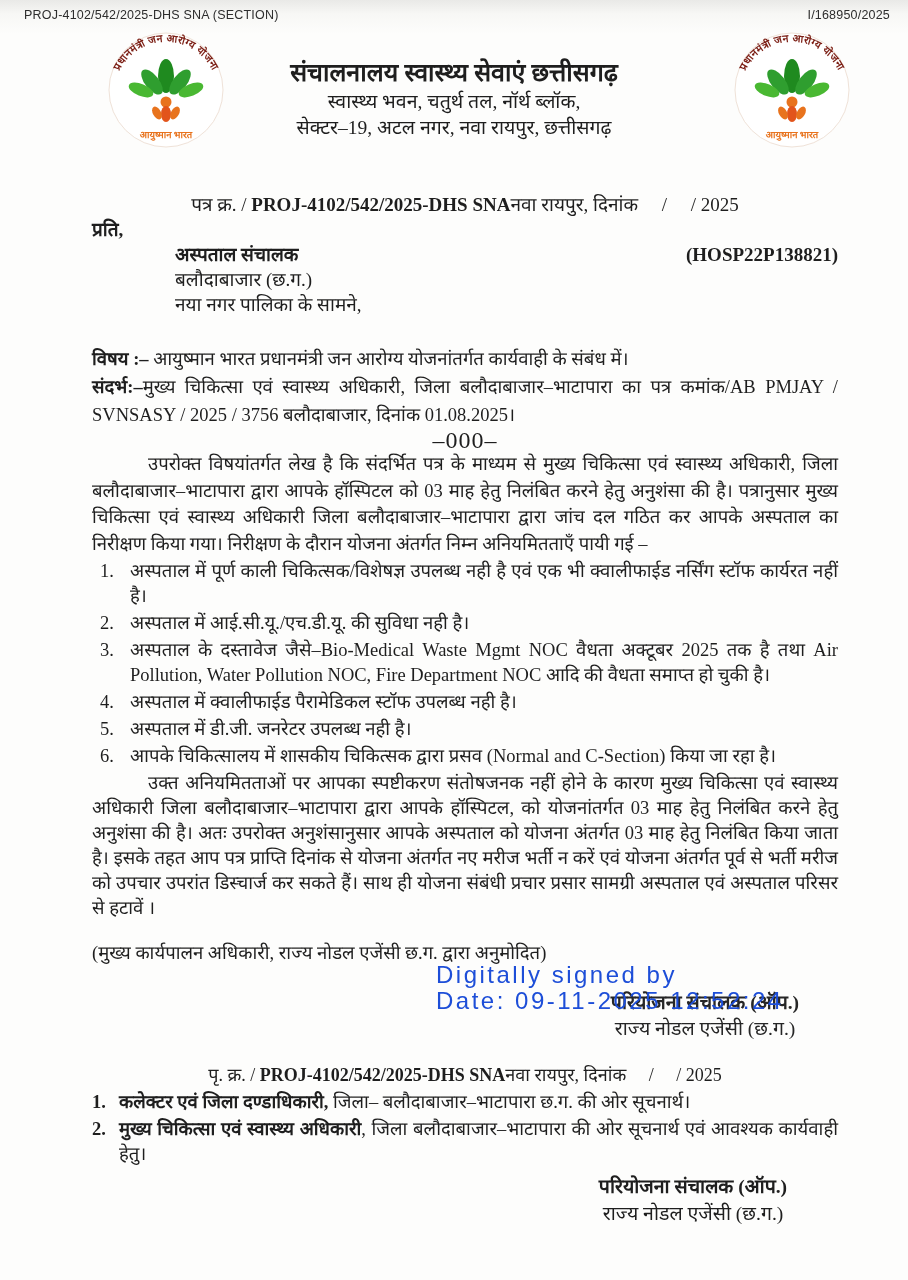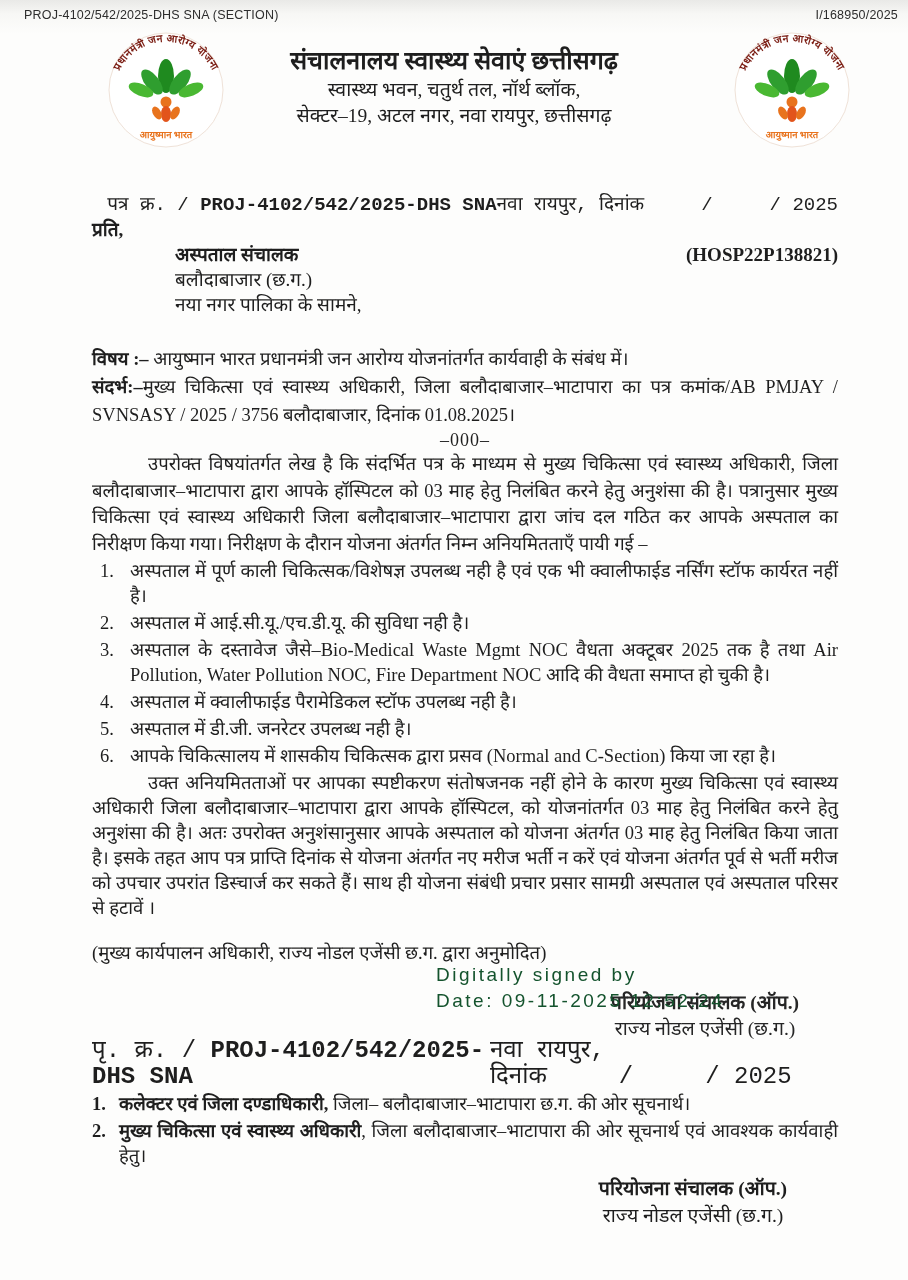--- a/index.html
+++ b/index.html
@@ -10,64 +10,64 @@
     color:#1e1e1e;
     position:relative;
     overflow:hidden;
   }
   .photo-edge{
     position:absolute;top:0;left:0;right:0;height:34px;
     background:linear-gradient(180deg,#e9e9e7 0%,#f7f7f5 40%,rgba(255,255,255,0) 100%);
     pointer-events:none;
   }
   .topbar{
-    position:absolute;top:8px;left:24px;right:10px;
+    position:absolute;top:8px;left:24px;right:18px;
     display:flex;justify-content:space-between;
     font-family:"Liberation Sans", sans-serif;
     font-size:12.5px;color:#2d2d2d;letter-spacing:.2px;
   }
   .letterhead{position:relative;padding-top:44px;height:142px;}
-  .lh-center{width:600px;margin:0 auto;text-align:center;}
+  .lh-center{width:600px;margin:12px auto;text-align:center;}
   .lh-title1{font-size:25px;font-weight:bold;line-height:33px;}
   .lh-title2{font-size:25px;font-weight:bold;line-height:35px;}
   .lh-addr{font-size:19.5px;line-height:26px;}
   .logo{position:absolute;top:28px;width:140px;height:122px;}
   .logo-left{left:96px;}
   .logo-right{left:722px;}
   .doc-body{margin:6px 70px 0 92px;font-size:18.5px;}
-  .row-between{display:flex;justify-content:flex-end;align-items:baseline;font-family:Liberation Mono, monospace;}
+  .row-between{display:flex;justify-content:center;align-items:baseline;}
   .refline{font-size:19px;line-height:26px;}
   .num-bold{font-weight:bold;}
   .prati{font-weight:bold;font-size:19px;line-height:24px;}
   .recipient{position:relative;margin-left:83px;line-height:25px;font-size:19px;}
   .recipient .r-bold{font-weight:bold;}
   .hosp-id{position:absolute;right:0;top:0;font-weight:bold;}
   .subject{margin-top:28px;line-height:28px;text-align:justify;}
   .lbl{font-weight:bold;}
   .reference{line-height:28px;text-align:justify;}
-  .divider{text-align:center;font-size:18px;line-height:22px;letter-spacing:1px;}
+  .divider{text-align:center;font-size:24px;line-height:22px;letter-spacing:1px;}
   .para{text-align:justify;text-indent:56px;line-height:26.5px;margin:0;}
   .irr-list{margin:2px 0 0 0;}
   .irr-item{position:relative;padding-left:38px;text-align:justify;line-height:25px;margin-bottom:2px;}
   .irr-num{position:absolute;left:8px;top:0;}
   .para2{text-align:justify;text-indent:56px;line-height:25px;margin:2px 0 0 0;}
   .approved{font-weight:normal;line-height:26px;margin-top:19px;}
   .sig-zone{position:relative;height:72px;}
   .digital{
     position:absolute;left:344px;top:-4px;z-index:2;
     font-family:"Liberation Sans", sans-serif;
-    font-size:19px;line-height:26px;letter-spacing:2.5px;
-    color:#14532d;white-space:nowrap;
+    font-size:24px;line-height:26px;letter-spacing:2.5px;
+    color:#1d4ed8;white-space:nowrap;
   }
   .designation{
     position:absolute;left:478px;top:24px;width:270px;text-align:center;
     font-size:19.5px;line-height:26px;z-index:1;color:#262626;
   }
   .designation .d1{font-weight:bold;}
-  .endors-row{font-size:24px;line-height:26px;}
+  .endors-row{font-size:18px;line-height:26px;margin-top:24px;}
   .copy-head{font-weight:bold;font-size:19.5px;line-height:26px;}
   .copy-item{position:relative;padding-left:27px;text-align:justify;line-height:25px;margin-top:2px;}
   .copy-num{position:absolute;left:0;top:0;font-weight:bold;}
   .signoff{width:290px;margin:6px 0 0 auto;text-align:center;font-size:19.5px;line-height:27px;}
   .signoff .s1{font-weight:bold;}
   .ring-text{font-size:10.5px;font-weight:bold;fill:#7c1f15;letter-spacing:.4px;}
   .banner-text{font-size:9.5px;font-weight:bold;fill:#e8731d;}
 </style>
 </head>
 <body>

